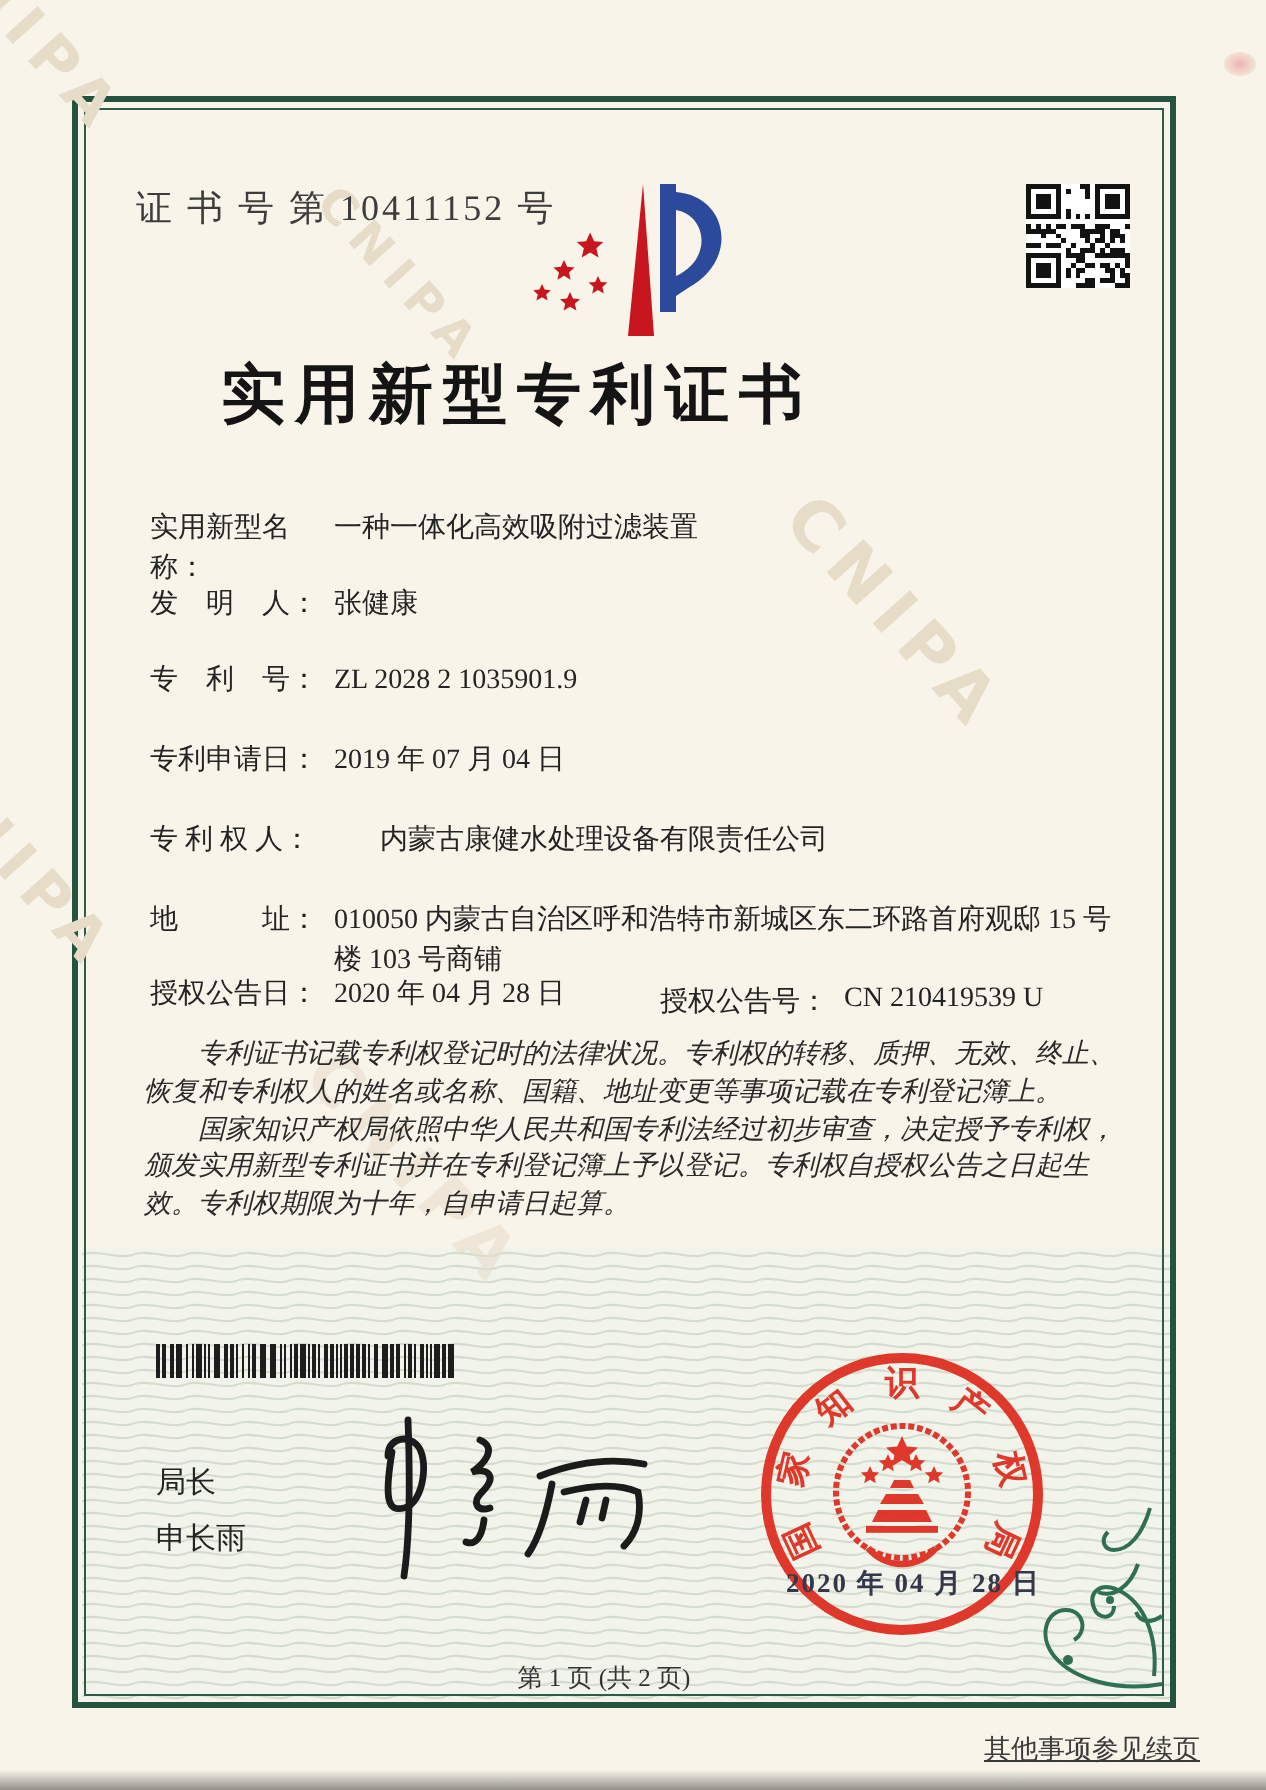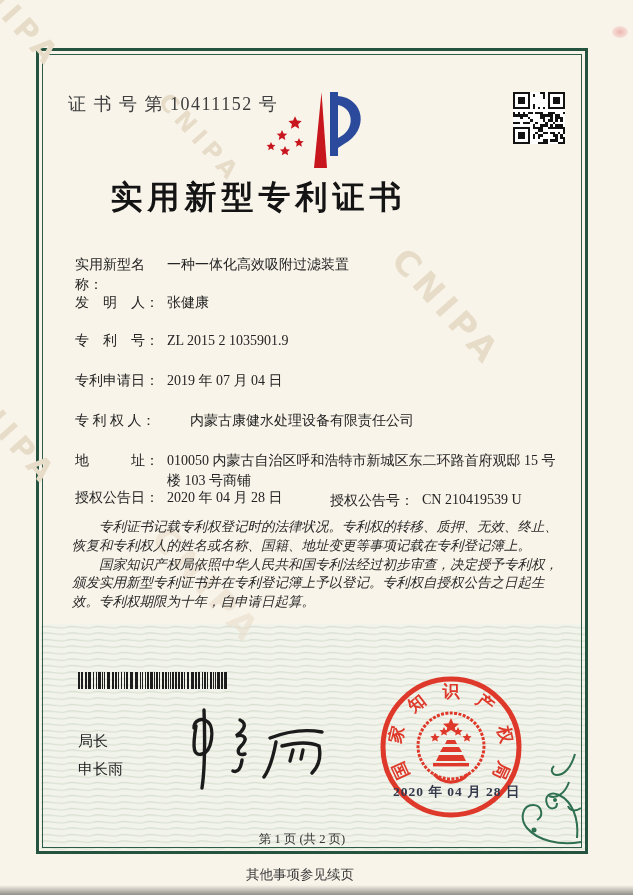--- a/index.html
+++ b/index.html
@@ -45,22 +45,22 @@
   .signature{position:absolute;left:178px;top:698px;z-index:3;}
   
   .seal{position:absolute;left:376px;top:672px;z-index:2;opacity:.93;}
   .seal-date{position:absolute;left:393px;top:783px;font-size:13.5px;
     letter-spacing:1px;color:#33384b;font-weight:bold;z-index:4;}
   
   .flourish{position:absolute;left:497px;top:738px;z-index:2;}
   
   .page-no{position:absolute;left:0;top:831px;width:604px;text-align:center;
     font-size:12.5px;color:#333;z-index:3;}
-  .cont-note{position:absolute;left:0;top:866px;width:600px;text-align:center;
-    font-size:13.5px;color:#3a3a3a;z-index:3;}
+  .cont-note{position:absolute;left:0;top:866px;width:600px;text-align:right;
+    font-size:13.5px;color:#3a3a3a;z-index:3;text-decoration:underline;}
   .bottom-shadow{position:absolute;left:0;bottom:0;width:633px;height:10px;
     background:linear-gradient(to bottom,rgba(145,143,135,0),rgba(110,110,104,.75));z-index:5;}
   .smudge{position:absolute;left:612px;top:26px;width:16px;height:12px;border-radius:50%;
     background:radial-gradient(rgba(225,120,120,.5),rgba(225,120,120,0));z-index:1;}
 </style>
 </head>
 <body>
 
 <div class="page">
 
@@ -327,21 +327,21 @@
   <div class="field-row" style="top:255px;">
     <span class="f-label">实用新型名称：</span>
     <span class="f-value">一种一体化高效吸附过滤装置</span>
   </div>
   <div class="field-row" style="top:293px;">
     <span class="f-label">发　明　人：</span>
     <span class="f-value">张健康</span>
   </div>
   <div class="field-row" style="top:331px;">
     <span class="f-label">专　利　号：</span>
-    <span class="f-value">ZL 2015 2 1035901.9</span>
+    <span class="f-value">ZL 2028 2 1035901.9</span>
   </div>
   <div class="field-row" style="top:371px;">
     <span class="f-label">专利申请日：</span>
     <span class="f-value">2019 年 07 月 04 日</span>
   </div>
   <div class="field-row" style="top:411px;gap:23px;">
     <span class="f-label">专 利 权 人：</span>
     <span class="f-value">内蒙古康健水处理设备有限责任公司</span>
   </div>
   <div class="field-row" style="top:451px;">

